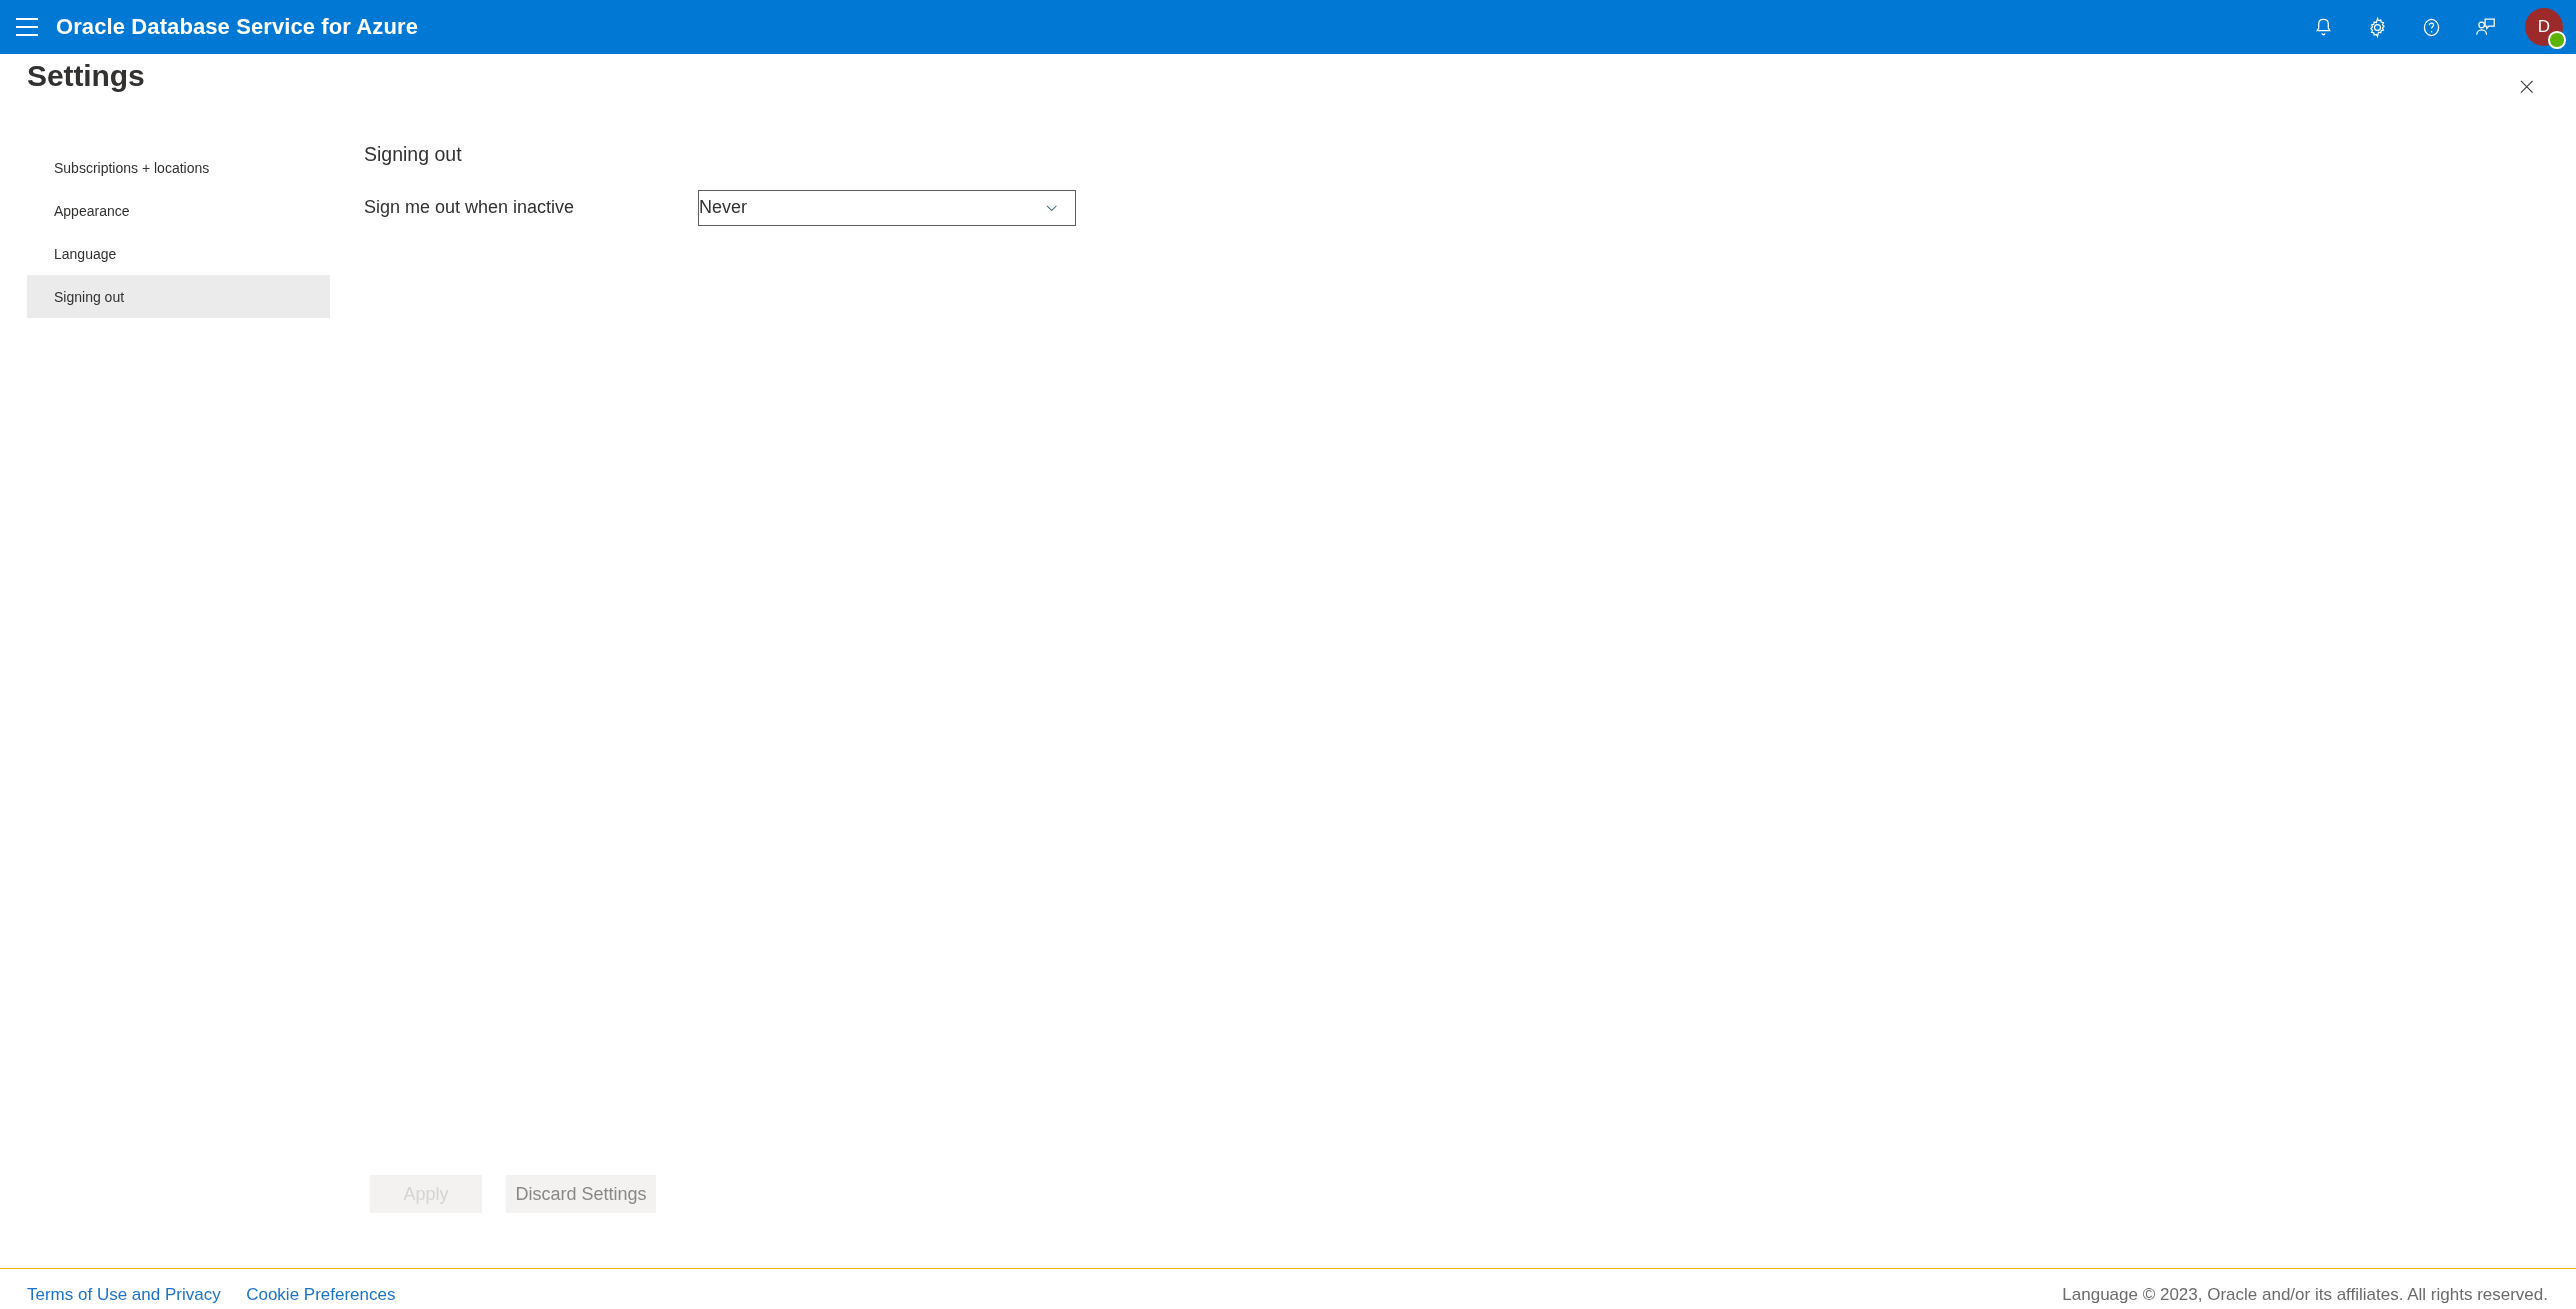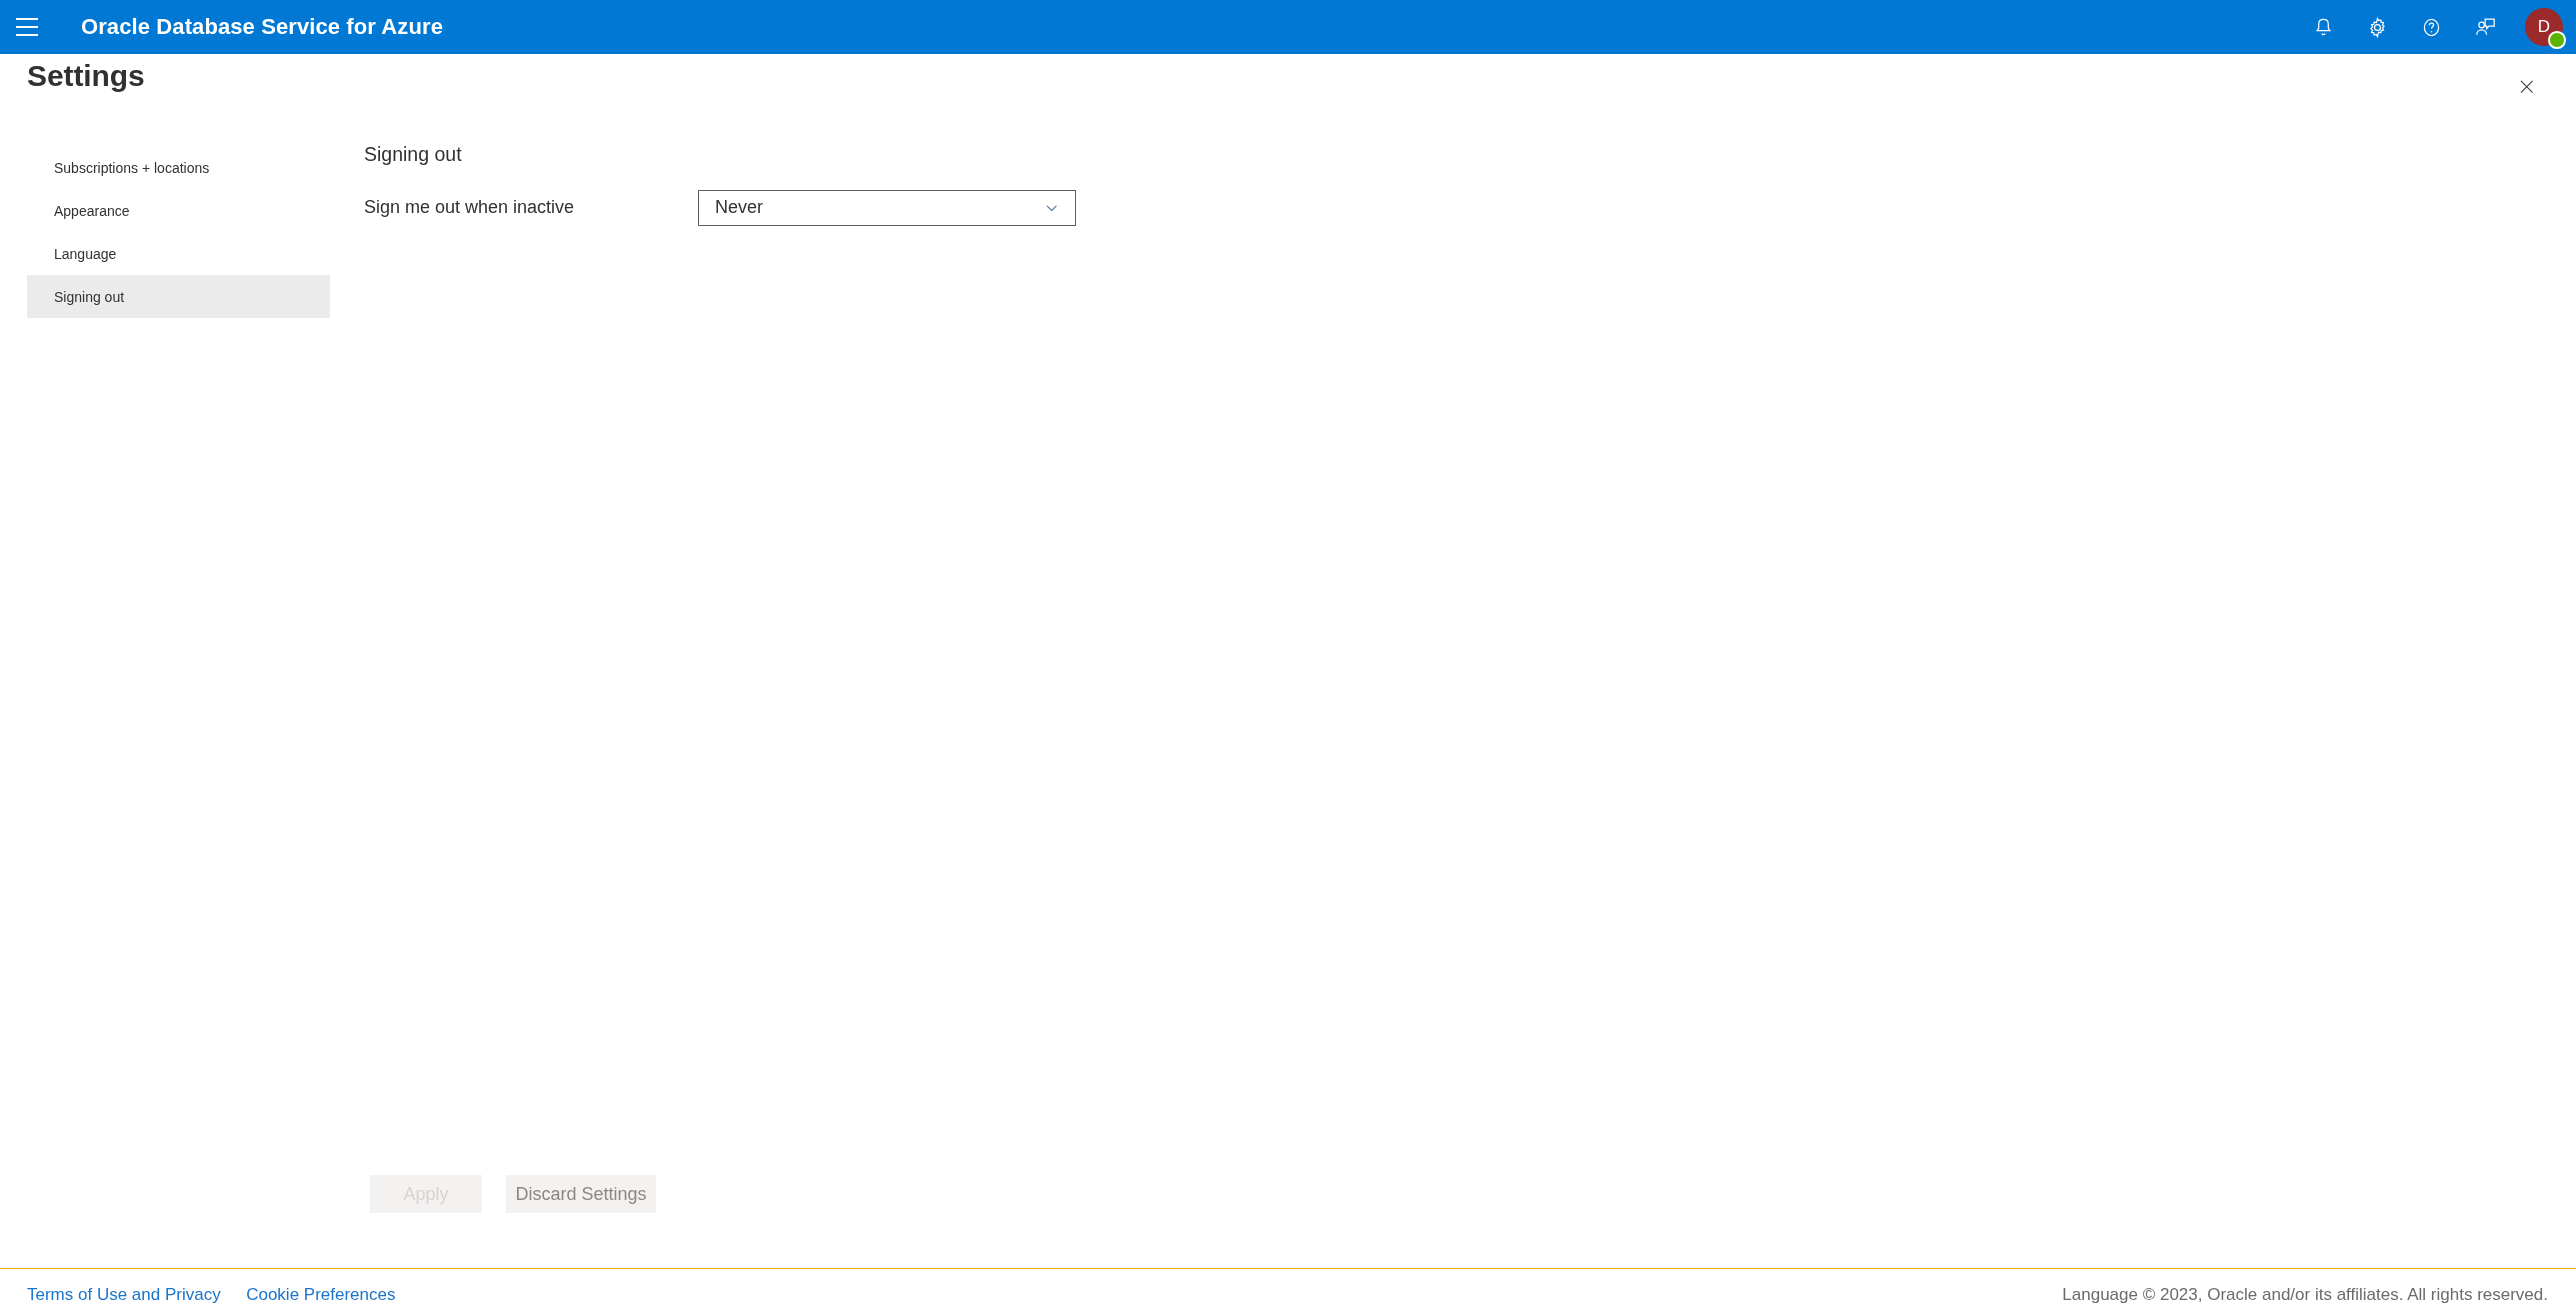--- a/index.html
+++ b/index.html
@@ -30,21 +30,21 @@
   }
   .hamburger span {
     display: block;
     width: 21.5px; height: 2px;
     background: #ffffff;
   }
   .app-title {
     color: #ffffff;
     font-size: 22px;
     font-weight: bold;
-    margin-left: 27px;
+    margin-left: 2px;
     letter-spacing: 0.1px;
     white-space: nowrap;
   }
   .appbar-spacer { flex: 1 1 auto; }
   .appbar-actions {
     display: flex;
     align-items: center;
     height: 54px;
   }
   .icon-btn {
@@ -143,21 +143,20 @@
     line-height: 23px;
   }
   .dropdown {
     position: relative;
     width: 378px;
     height: 36px;
     border: 1.3px solid #605e5c;
     background: #ffffff;
     display: flex;
     align-items: center;
-    padding-left: 16px;
     cursor: pointer;
   }
   .dropdown-value {
     font-size: 18px;
     color: #323130;
   }
   .dropdown-caret {
     position: absolute;
     right: 14.8px;
     top: 50%;

